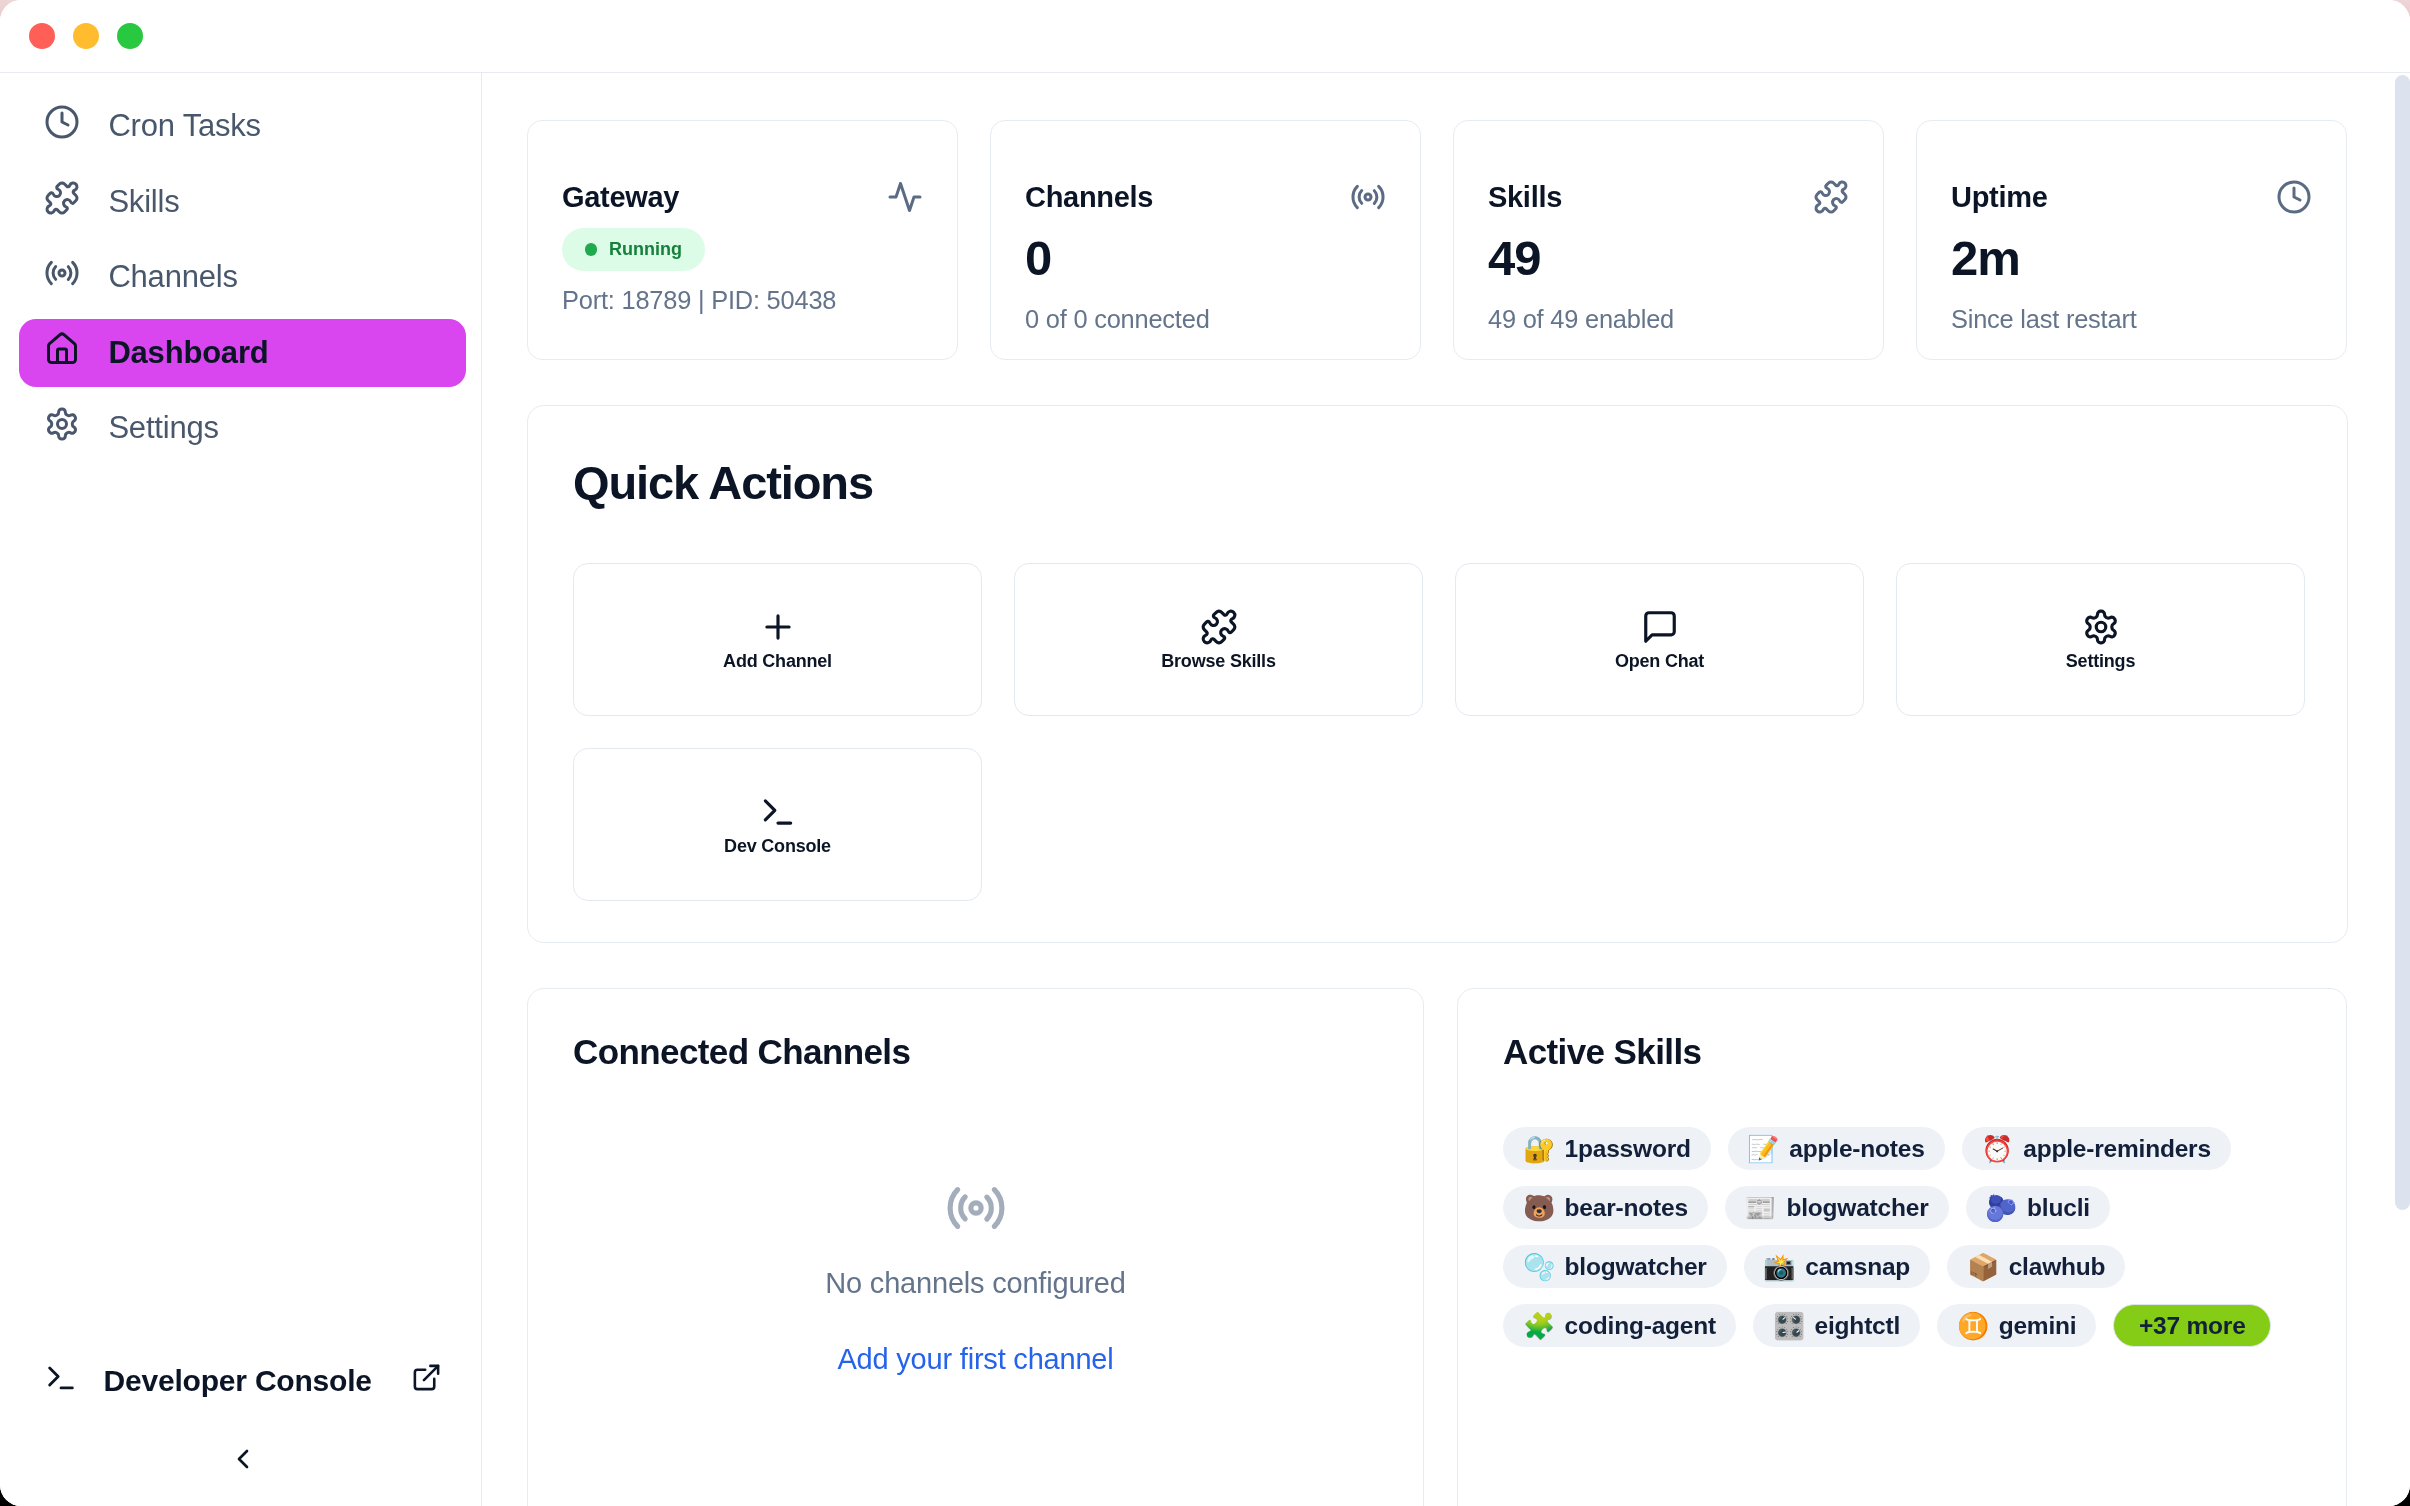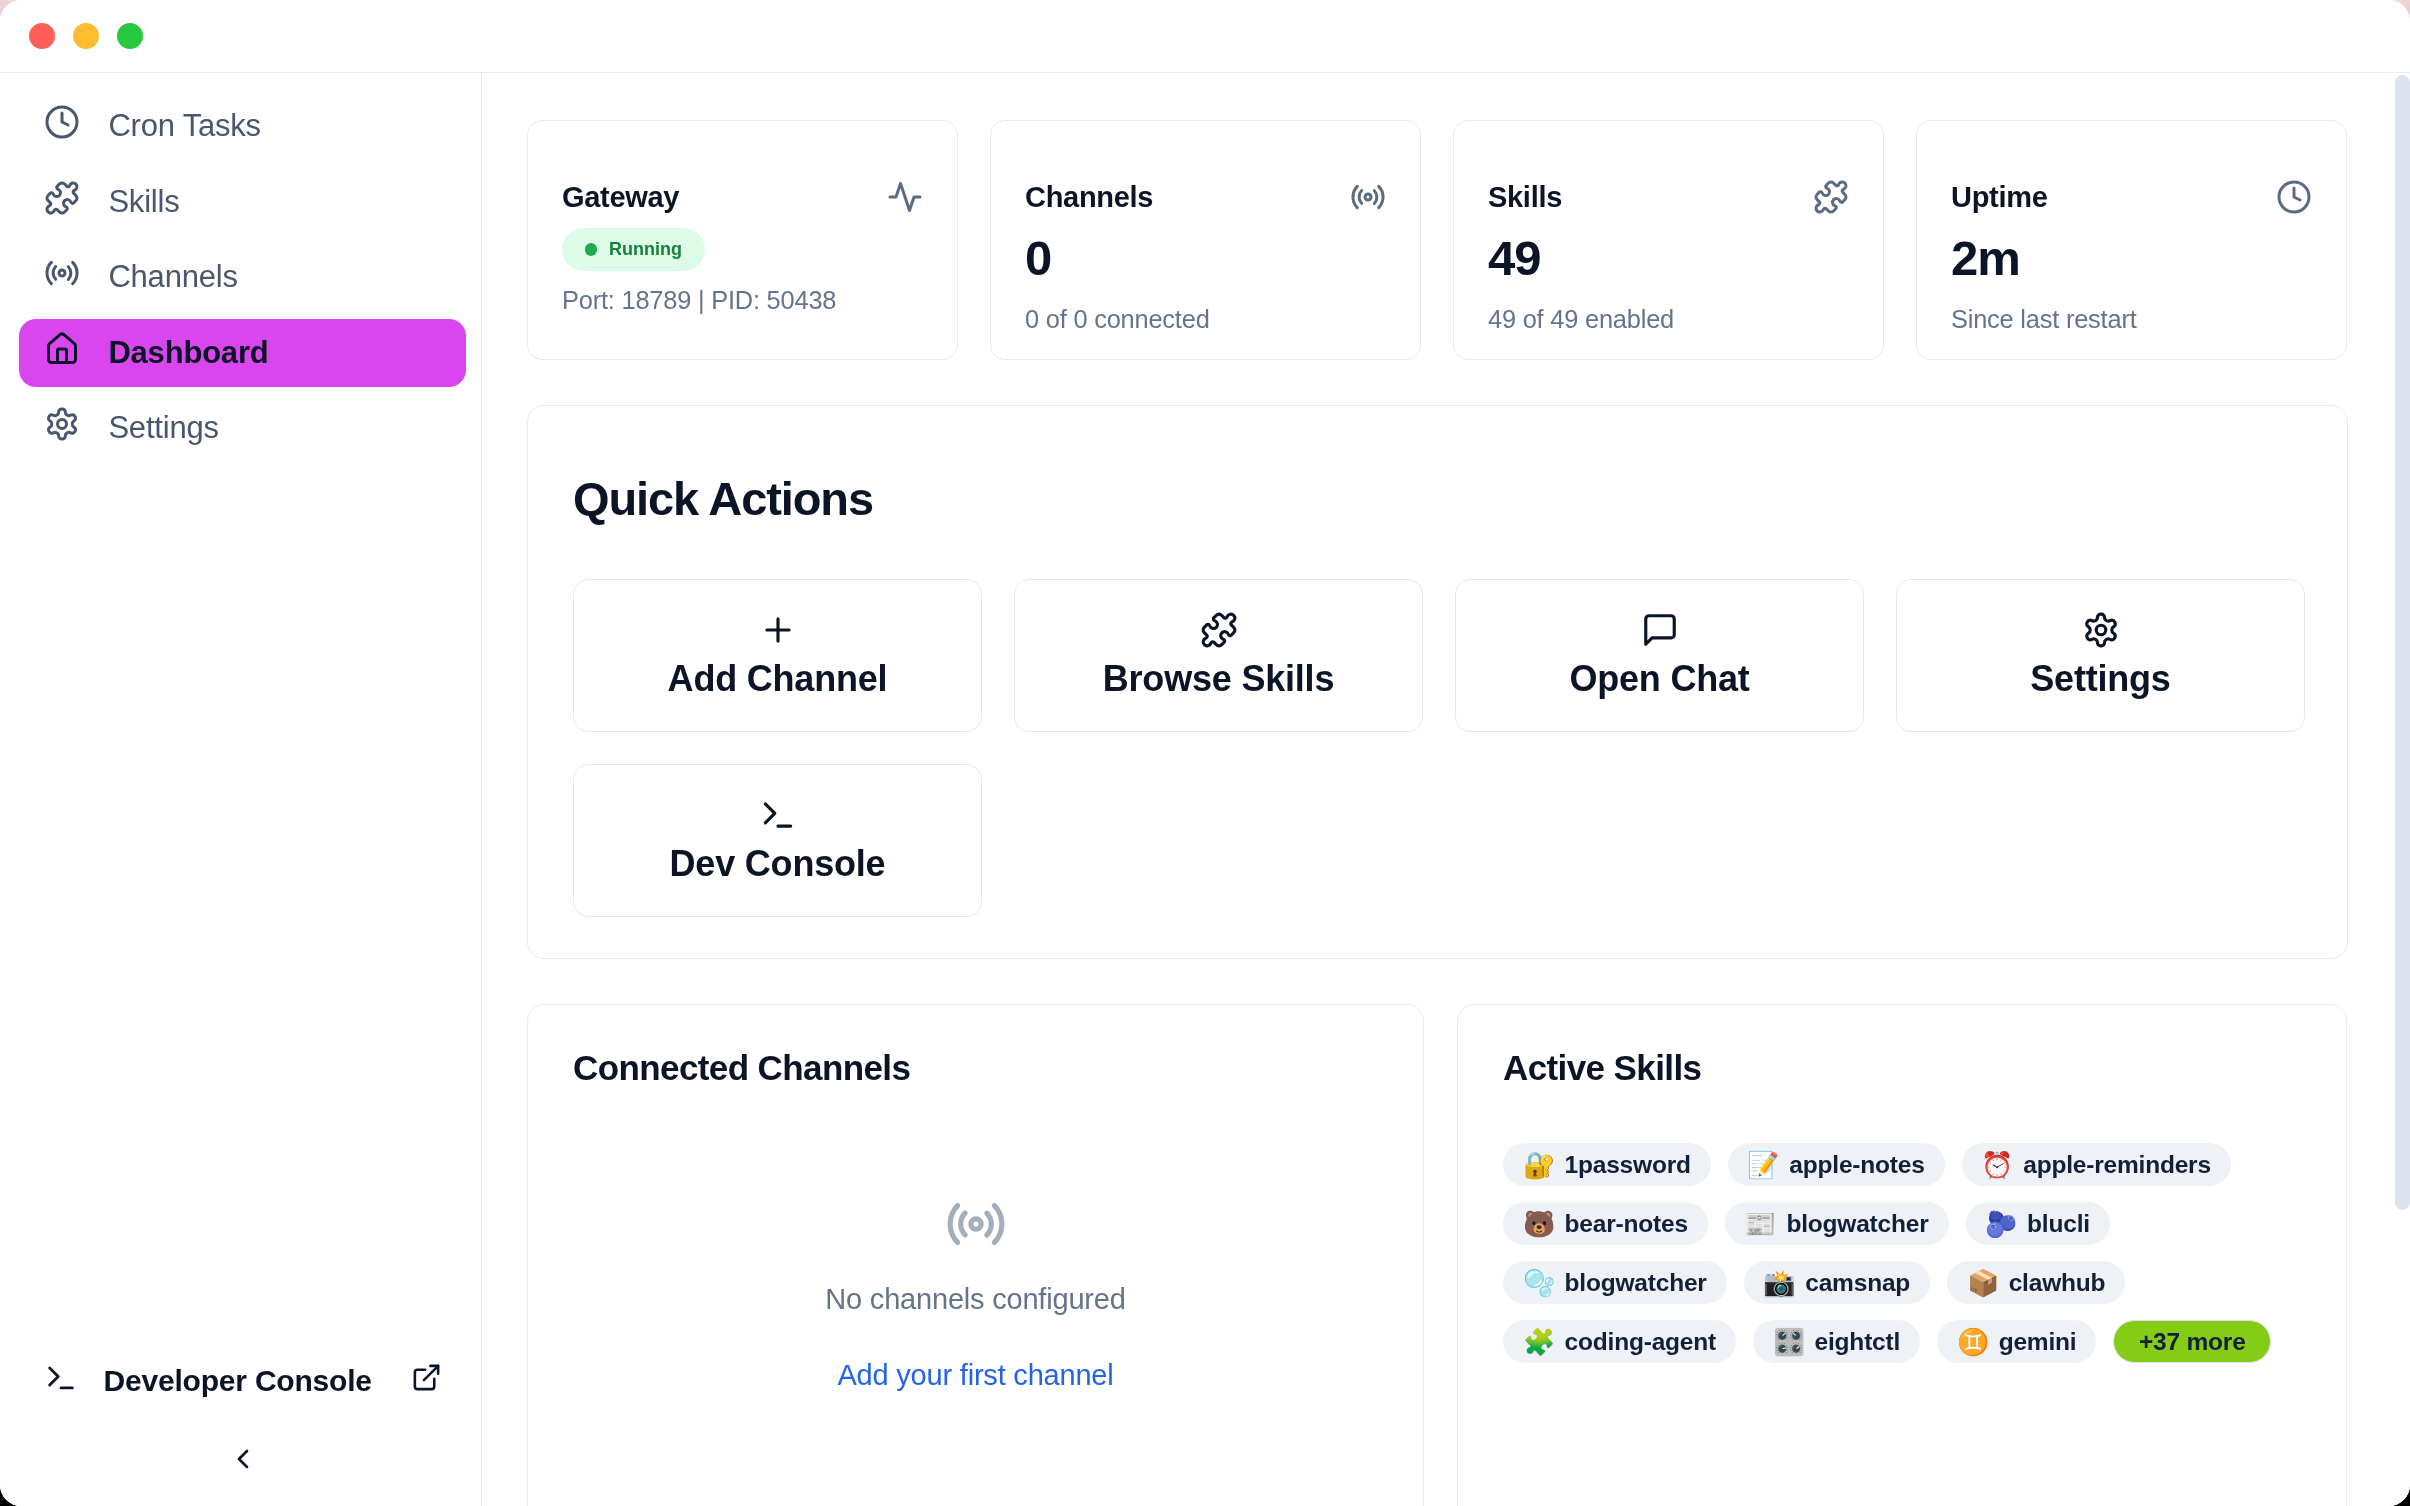--- a/index.html
+++ b/index.html
@@ -70,29 +70,29 @@
     display:inline-flex; align-items:center; gap:12.2px; margin-top:13px;
     background:#dcfce7; color:#16803c; height:43px; padding:0 22.6px;
     border-radius:941px; font-size:18px; font-weight:600;
   }
   .badge .dot { width:12.2px; height:12.2px; border-radius:50%; background:#21a94d; }
   .stat-card .badge + .stat-detail { margin-top:15px; }
   
   .qa-card {
     width:1821px; margin-top:45px;
     border:1.9px solid #e7ecf2; border-radius:17px; background:#fff;
-    padding:65px 45px 41px;
+    padding:49px 45px 41px;
   }
   .qa-title { font-size:47px; font-weight:700; color:#0c1526; letter-spacing:-1.1px; }
   .qa-sub { font-size:28px; color:#64748b; margin-top:14px; letter-spacing:-0.2px; }
   .qa-grid { display:grid; grid-template-columns:repeat(4,409px); gap:32px; margin-top:53px; }
   .qa-btn {
     height:153px; background:#fff; border:1.9px solid #e3e9f1; border-radius:15px;
     display:flex; flex-direction:column; align-items:center; justify-content:center; 
-    font-size:36px; font-weight:600; color:#0c1526; cursor:pointer; letter-spacing:-0.2px;
+    font-size:18px; font-weight:600; color:#0c1526; cursor:pointer; letter-spacing:-0.2px;
   }
   .qa-btn svg { width:38px; height:38px; }
   
   .bottom { display:grid; grid-template-columns:897px 890px; gap:33px; margin-top:45px; }
   .panel {
     border:1.9px solid #e7ecf2; border-radius:17px; background:#fff;
     padding:43px 45px; height:546px;
   }
   .panel-title { font-size:35px; font-weight:700; color:#0c1526; letter-spacing:-0.6px; }
   .empty { display:flex; flex-direction:column; align-items:center; }

